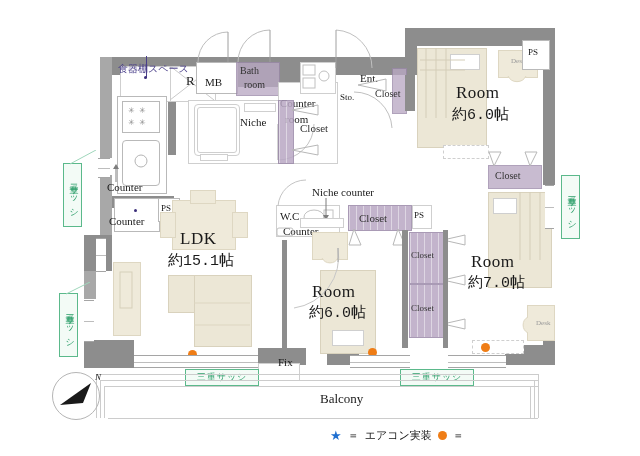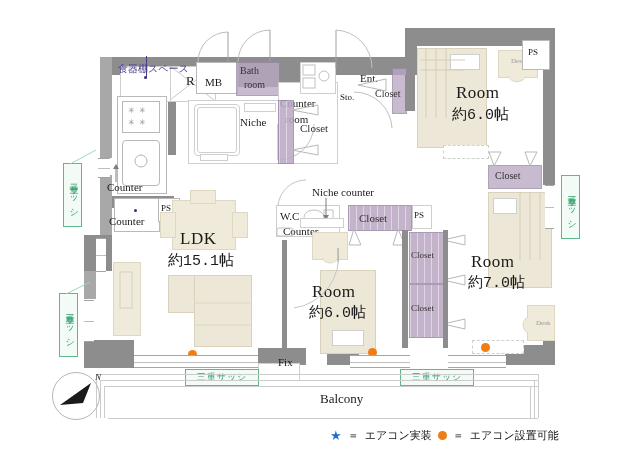--- a/index.html
+++ b/index.html
@@ -364,16 +364,15 @@
     </svg>
     <span class="n">N</span>
   </div>
 
   <div id="legend">
     <span class="st">★</span>
     <span>＝</span>
     <span>エアコン実装</span>
     <span class="ci"></span>
     <span>＝</span>
-    <span>エアコン設置可能</span>
   </div>
 
 </div>
 
 </body></html>

